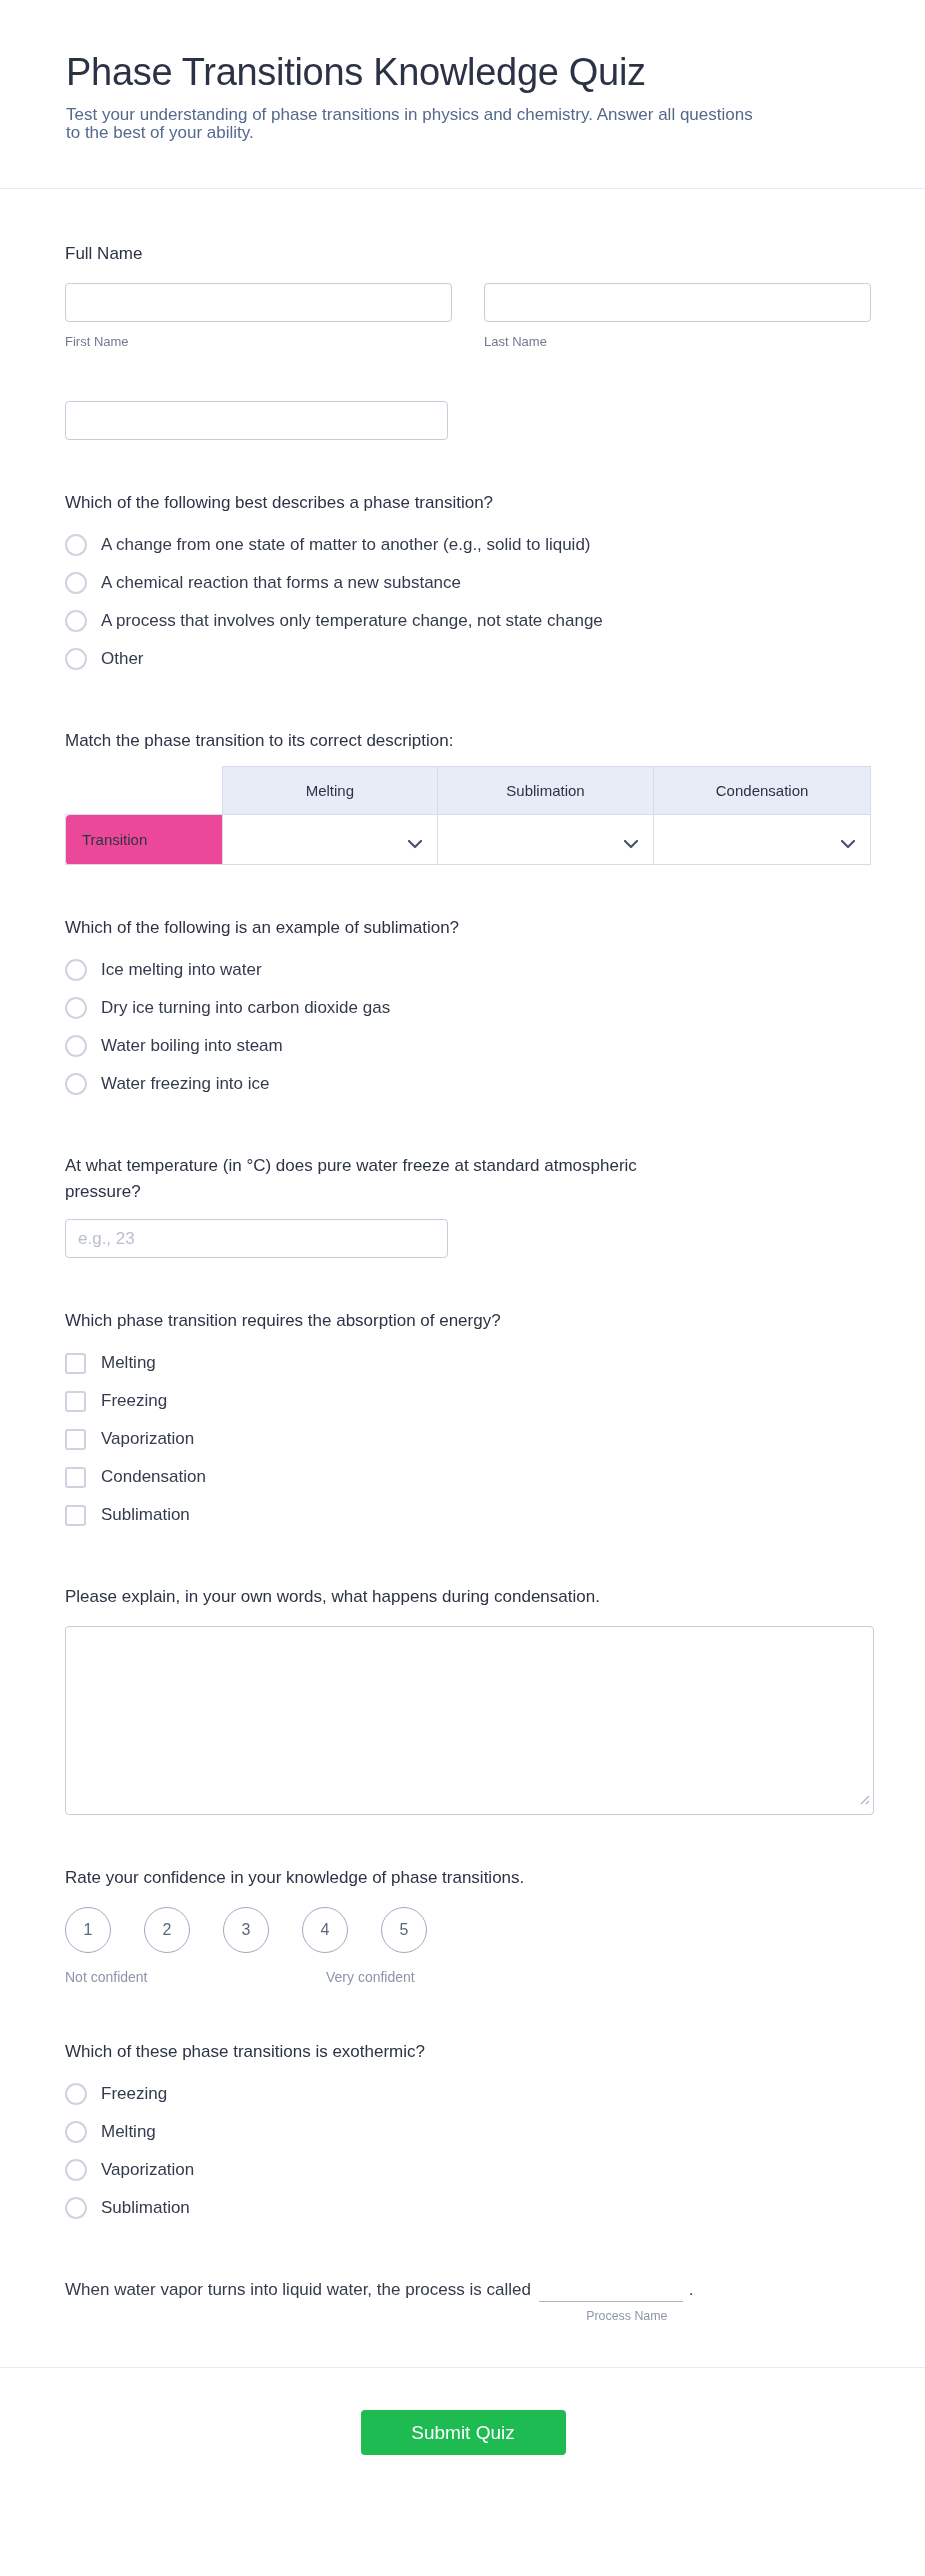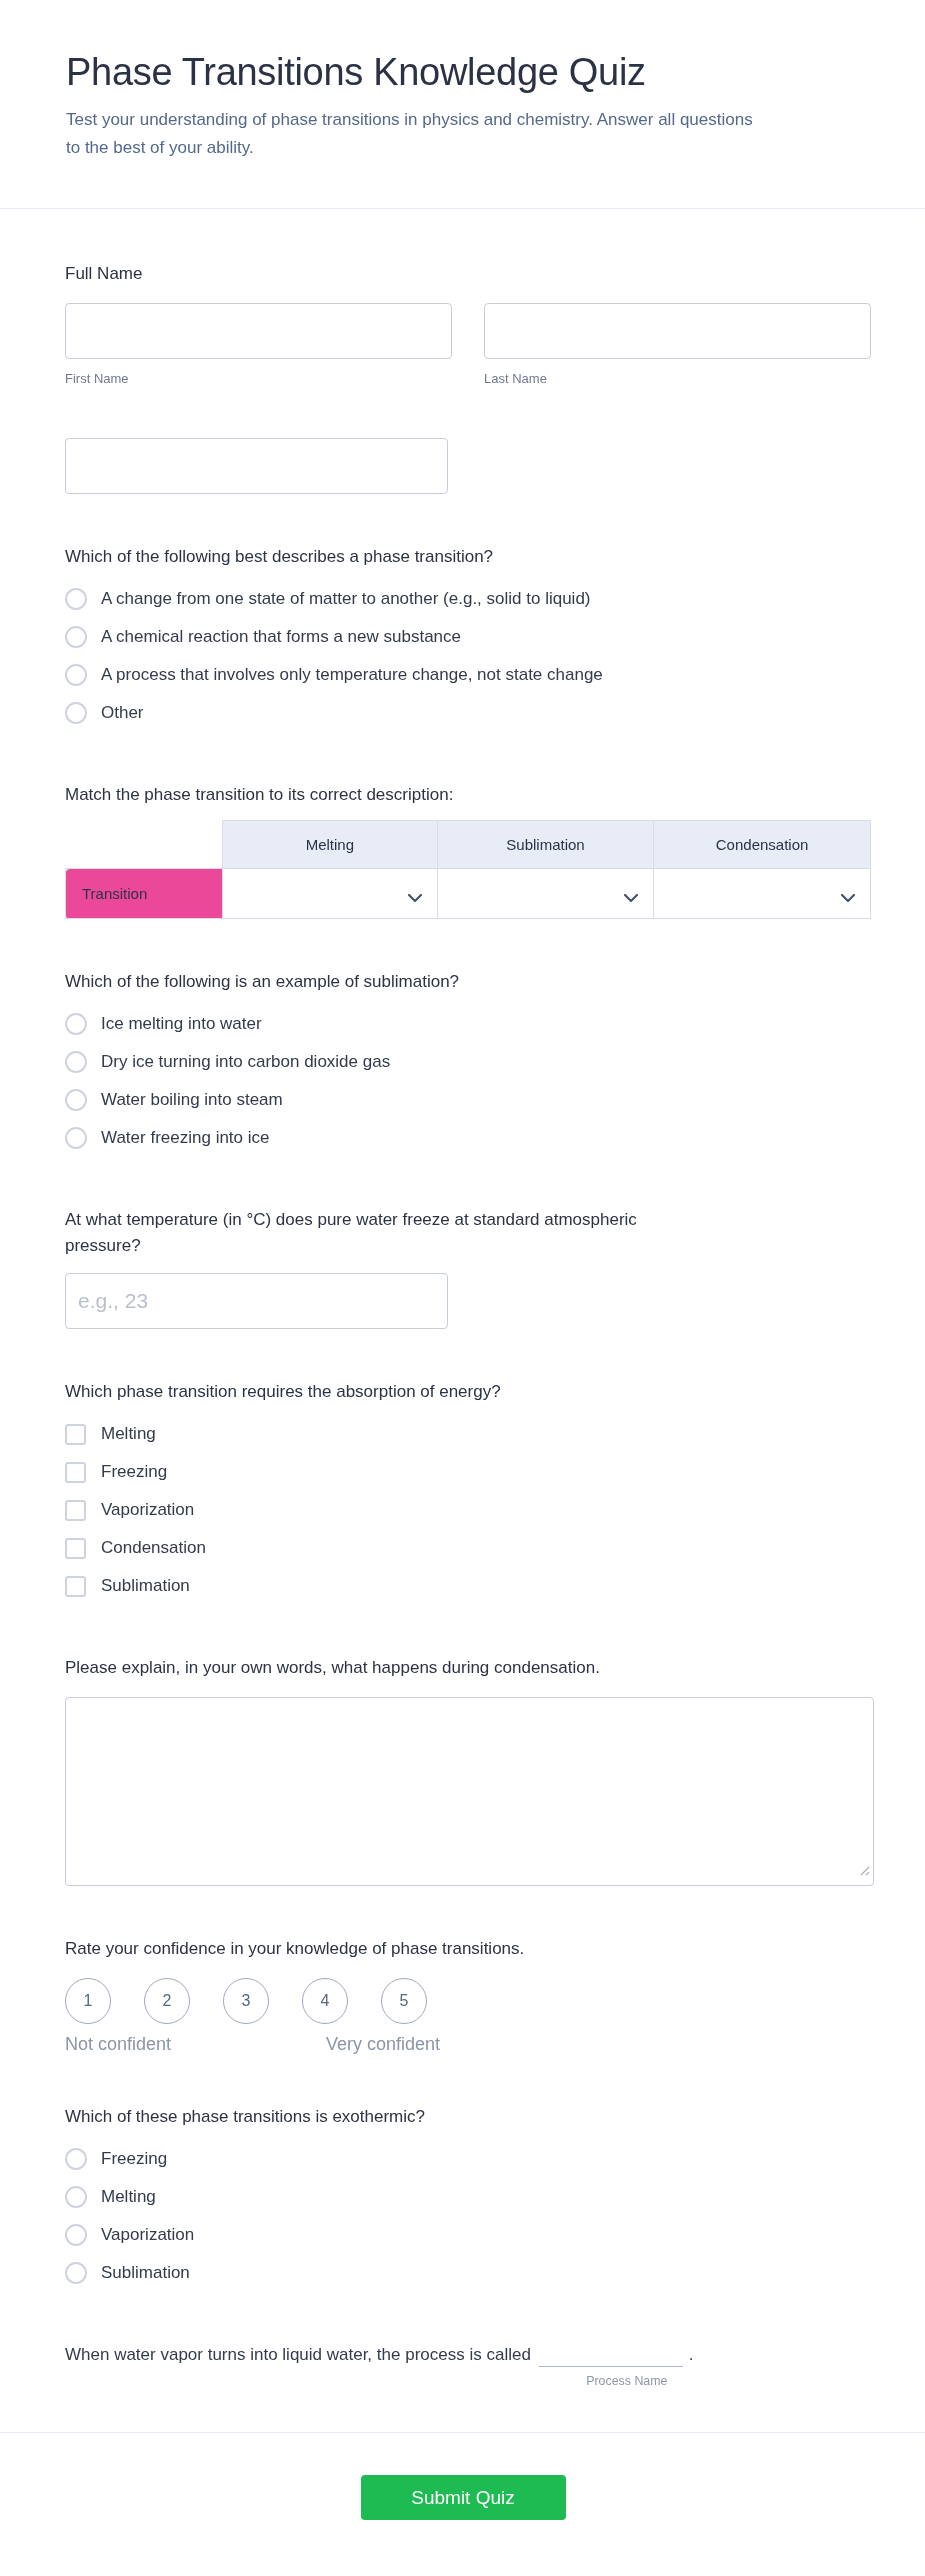--- a/index.html
+++ b/index.html
@@ -2,31 +2,31 @@
 <html><head>
 <meta charset="utf-8">
 <style>
   html,body{margin:0;padding:0;background:#ffffff;}
   body{width:926px;font-family:"Liberation Sans", sans-serif;color:#2c3345;}
   .page{width:926px;background:#fff;}
 
   
   .header{padding:50px 60px 46px 66px;border-bottom:1px solid #e6eaf2;}
   .form-title{margin:0;font-size:38px;line-height:44px;font-weight:400;color:#2b3245;letter-spacing:-0.3px;}
-  .form-desc{margin-top:12px;font-size:17px;line-height:28px;color:#54698c;max-width:687px;}
+  .form-desc{margin-top:12px;font-size:17px;line-height:18px;color:#54698c;max-width:687px;}
 
   .body{padding:0 55px 0 65px;}
   .section{margin-top:52px;}
   .q-section{margin-top:50px;}
   .qlabel{font-size:17px;font-weight:500;color:#2c3345;line-height:26px;max-width:747px;}
   .qlabel.narrow{max-width:637px;}
   .sub{margin-top:12px;font-size:13px;color:#6f7a90;}
 
   
-  .tbox{height:56px;border:1px solid #c7cdda;border-radius:4px;font-size:21px;color:#b91c1c;
+  .tbox{height:39px;border:1px solid #c7cdda;border-radius:4px;font-size:17px;color:#b91c1c;
         padding:0 12px;box-sizing:border-box;outline:none;background:#fff;display:block;}
   .tbox::placeholder{color:#b9bfcb;opacity:1;}
   .name-row{display:flex;gap:32px;margin-top:16px;}
   .half{flex:1;min-width:0;}
   .half .tbox{width:100%;}
   .w385{width:383px;margin-top:14px;}
 
   
   .options{margin-top:10px;}
   .opt{display:flex;align-items:center;height:38px;cursor:pointer;}
@@ -51,21 +51,21 @@
   .ta-wrap{position:relative;width:809px;margin-top:16px;}
   .bigtext{width:809px;height:189px;border:1px solid #c7cdda;border-radius:4px;box-sizing:border-box;
          resize:none;outline:none;font-family:"Liberation Sans",sans-serif;font-size:17px;color:#2c3345;padding:10px 12px;display:block;}
   .ta-grip{position:absolute;right:4px;bottom:6px;}
 
   
   .scale-row{display:flex;margin-top:16px;}
   .scale-circle{width:46px;height:46px;border-radius:50%;border:1px solid #9fa9bf;box-sizing:border-box;
          color:#5a6780;font-size:16px;display:flex;align-items:center;justify-content:center;
          margin-right:33px;cursor:pointer;background:#fff;}
-  .scale-labels{position:relative;height:20px;margin-top:10px;font-size:18px;color:#8b95a9;}
+  .scale-labels{position:relative;height:20px;margin-top:16px;font-size:14px;color:#8b95a9;}
   .scale-min{position:absolute;left:0;top:0;}
   .scale-max{position:absolute;left:261px;top:0;}
 
   
   .fill{margin-top:50px;font-size:17px;color:#333b4d;line-height:26px;}
   .blank-wrap{display:inline-block;position:relative;vertical-align:baseline;margin:0 6px 0 8px;}
   .fill-line{display:inline-block;width:144px;height:22px;border:none;border-bottom:1px solid #aeb6c6;
          outline:none;background:transparent;font-size:16px;color:#2c3345;padding:0;vertical-align:baseline;}
   .fill-sub{position:absolute;left:16px;top:26px;width:144px;text-align:center;font-size:12.4px;color:#8d97a9;white-space:nowrap;}
 

